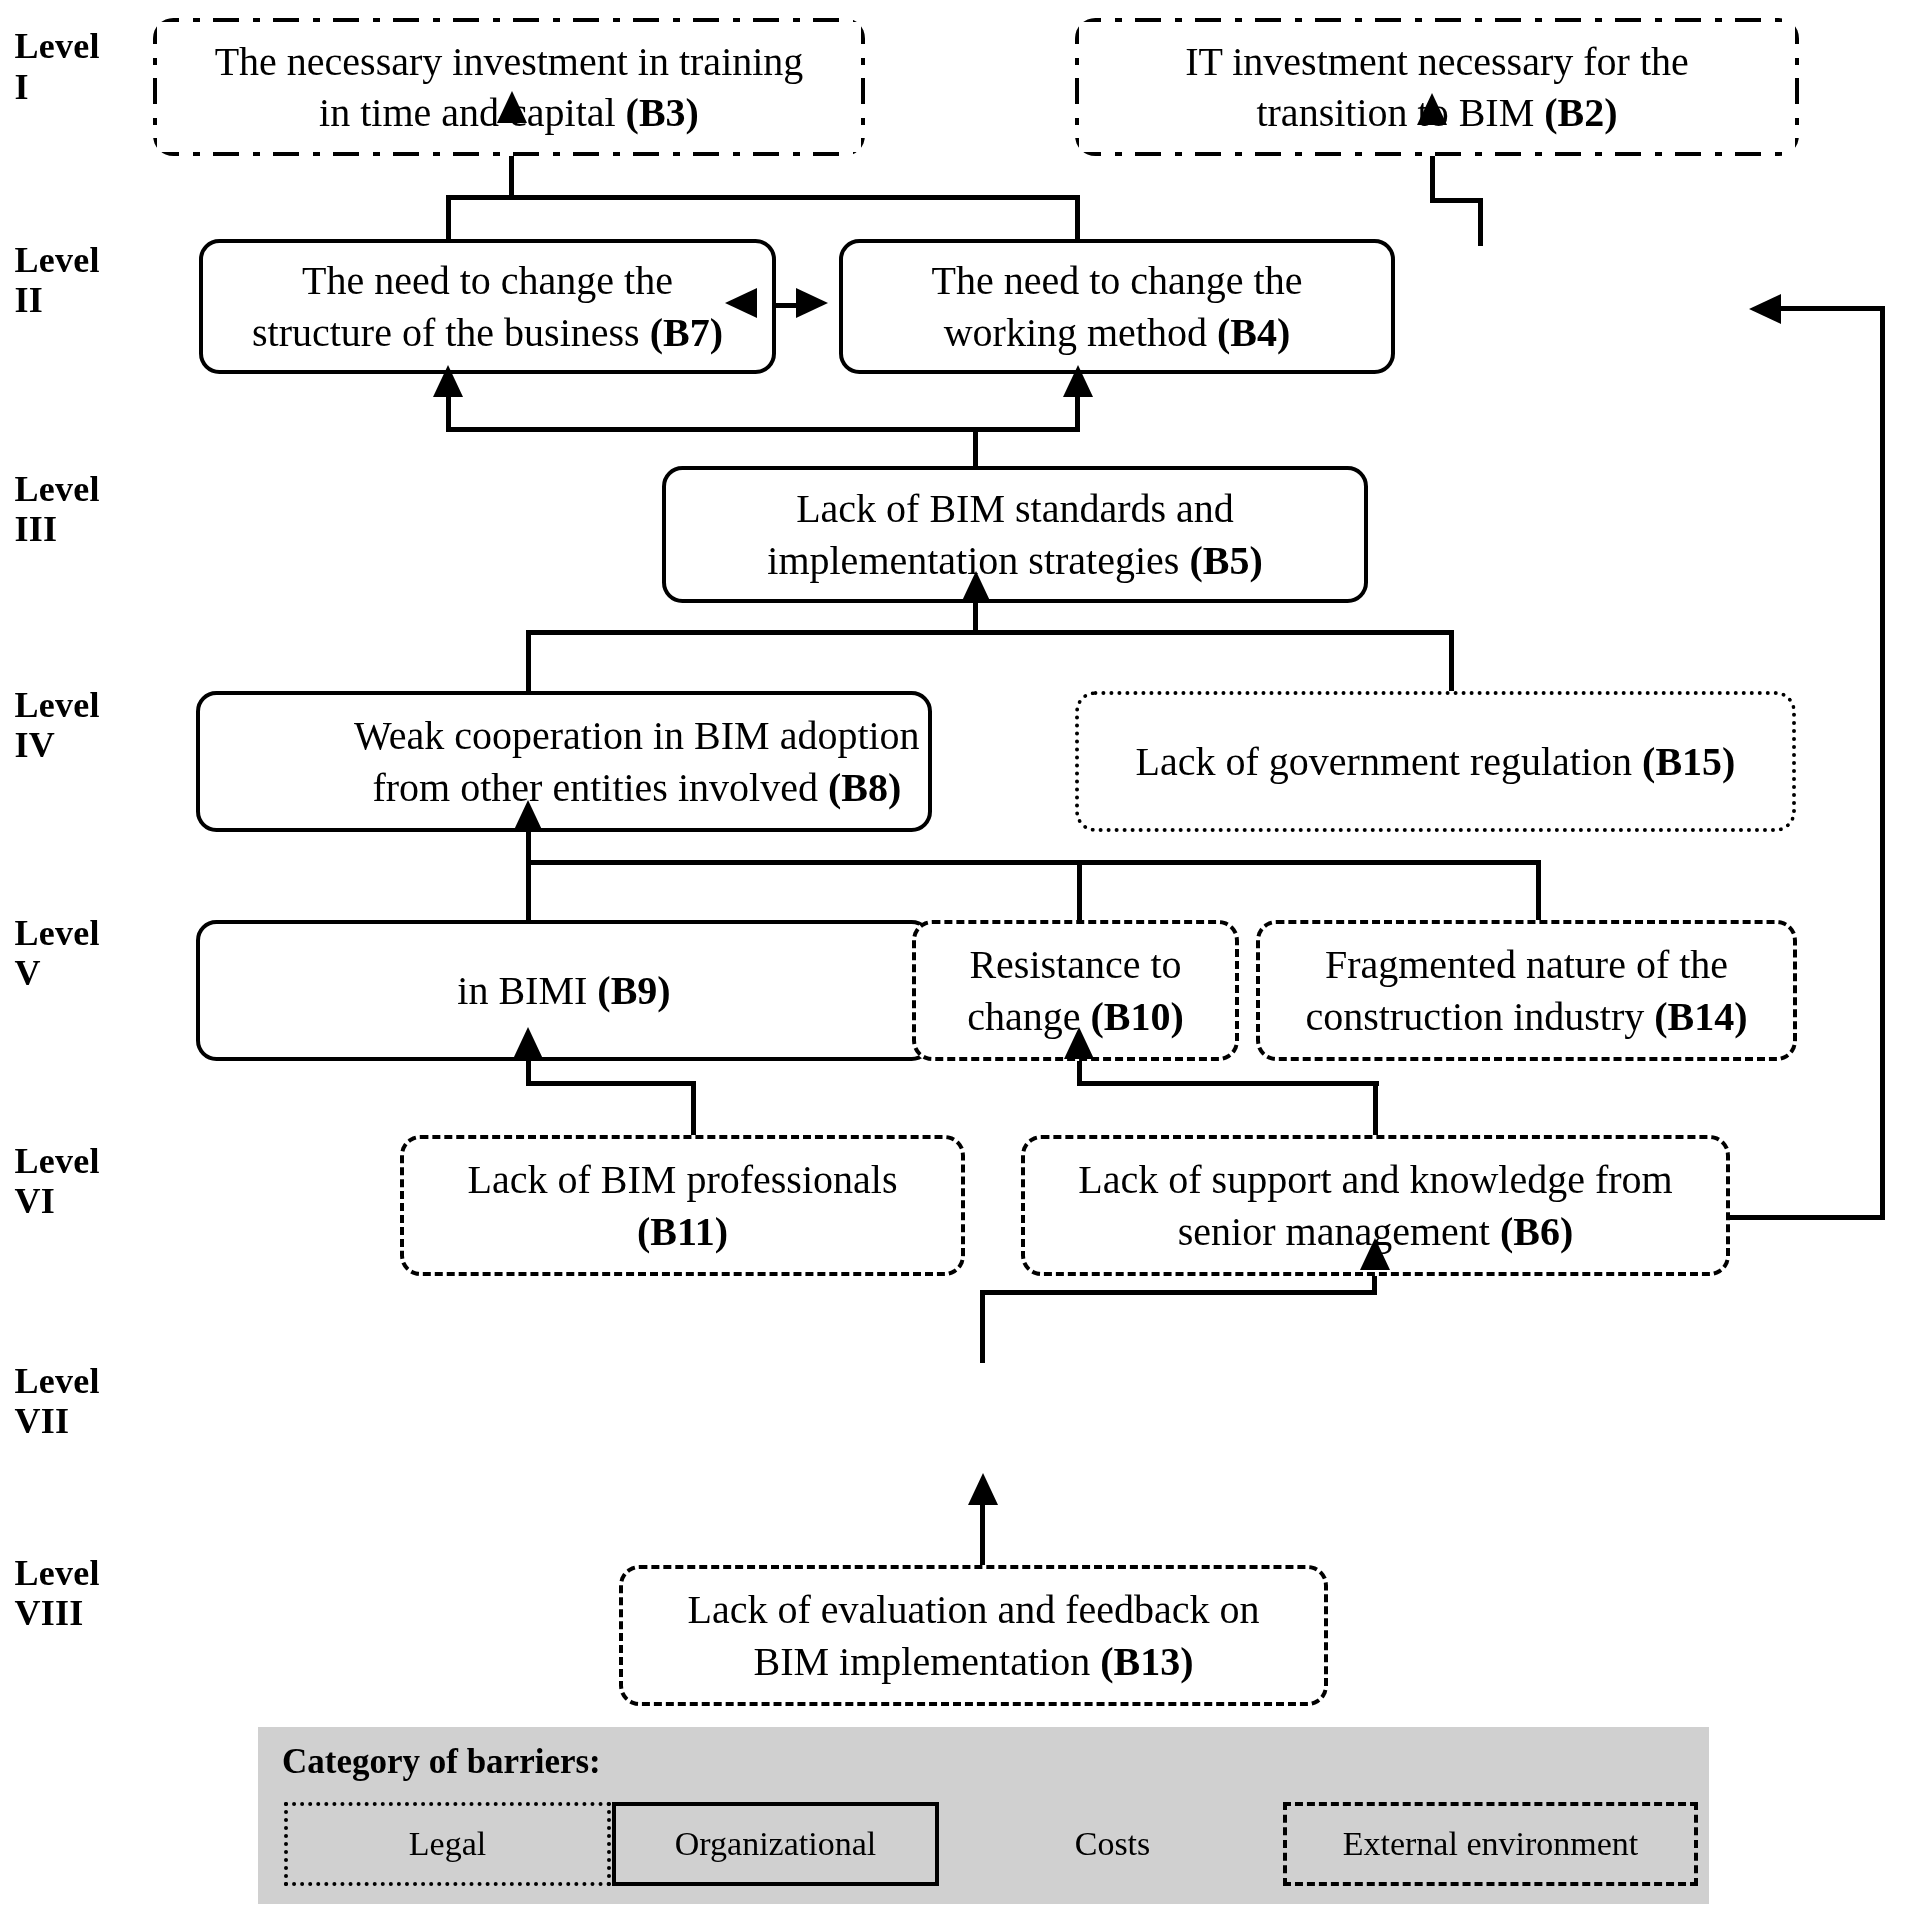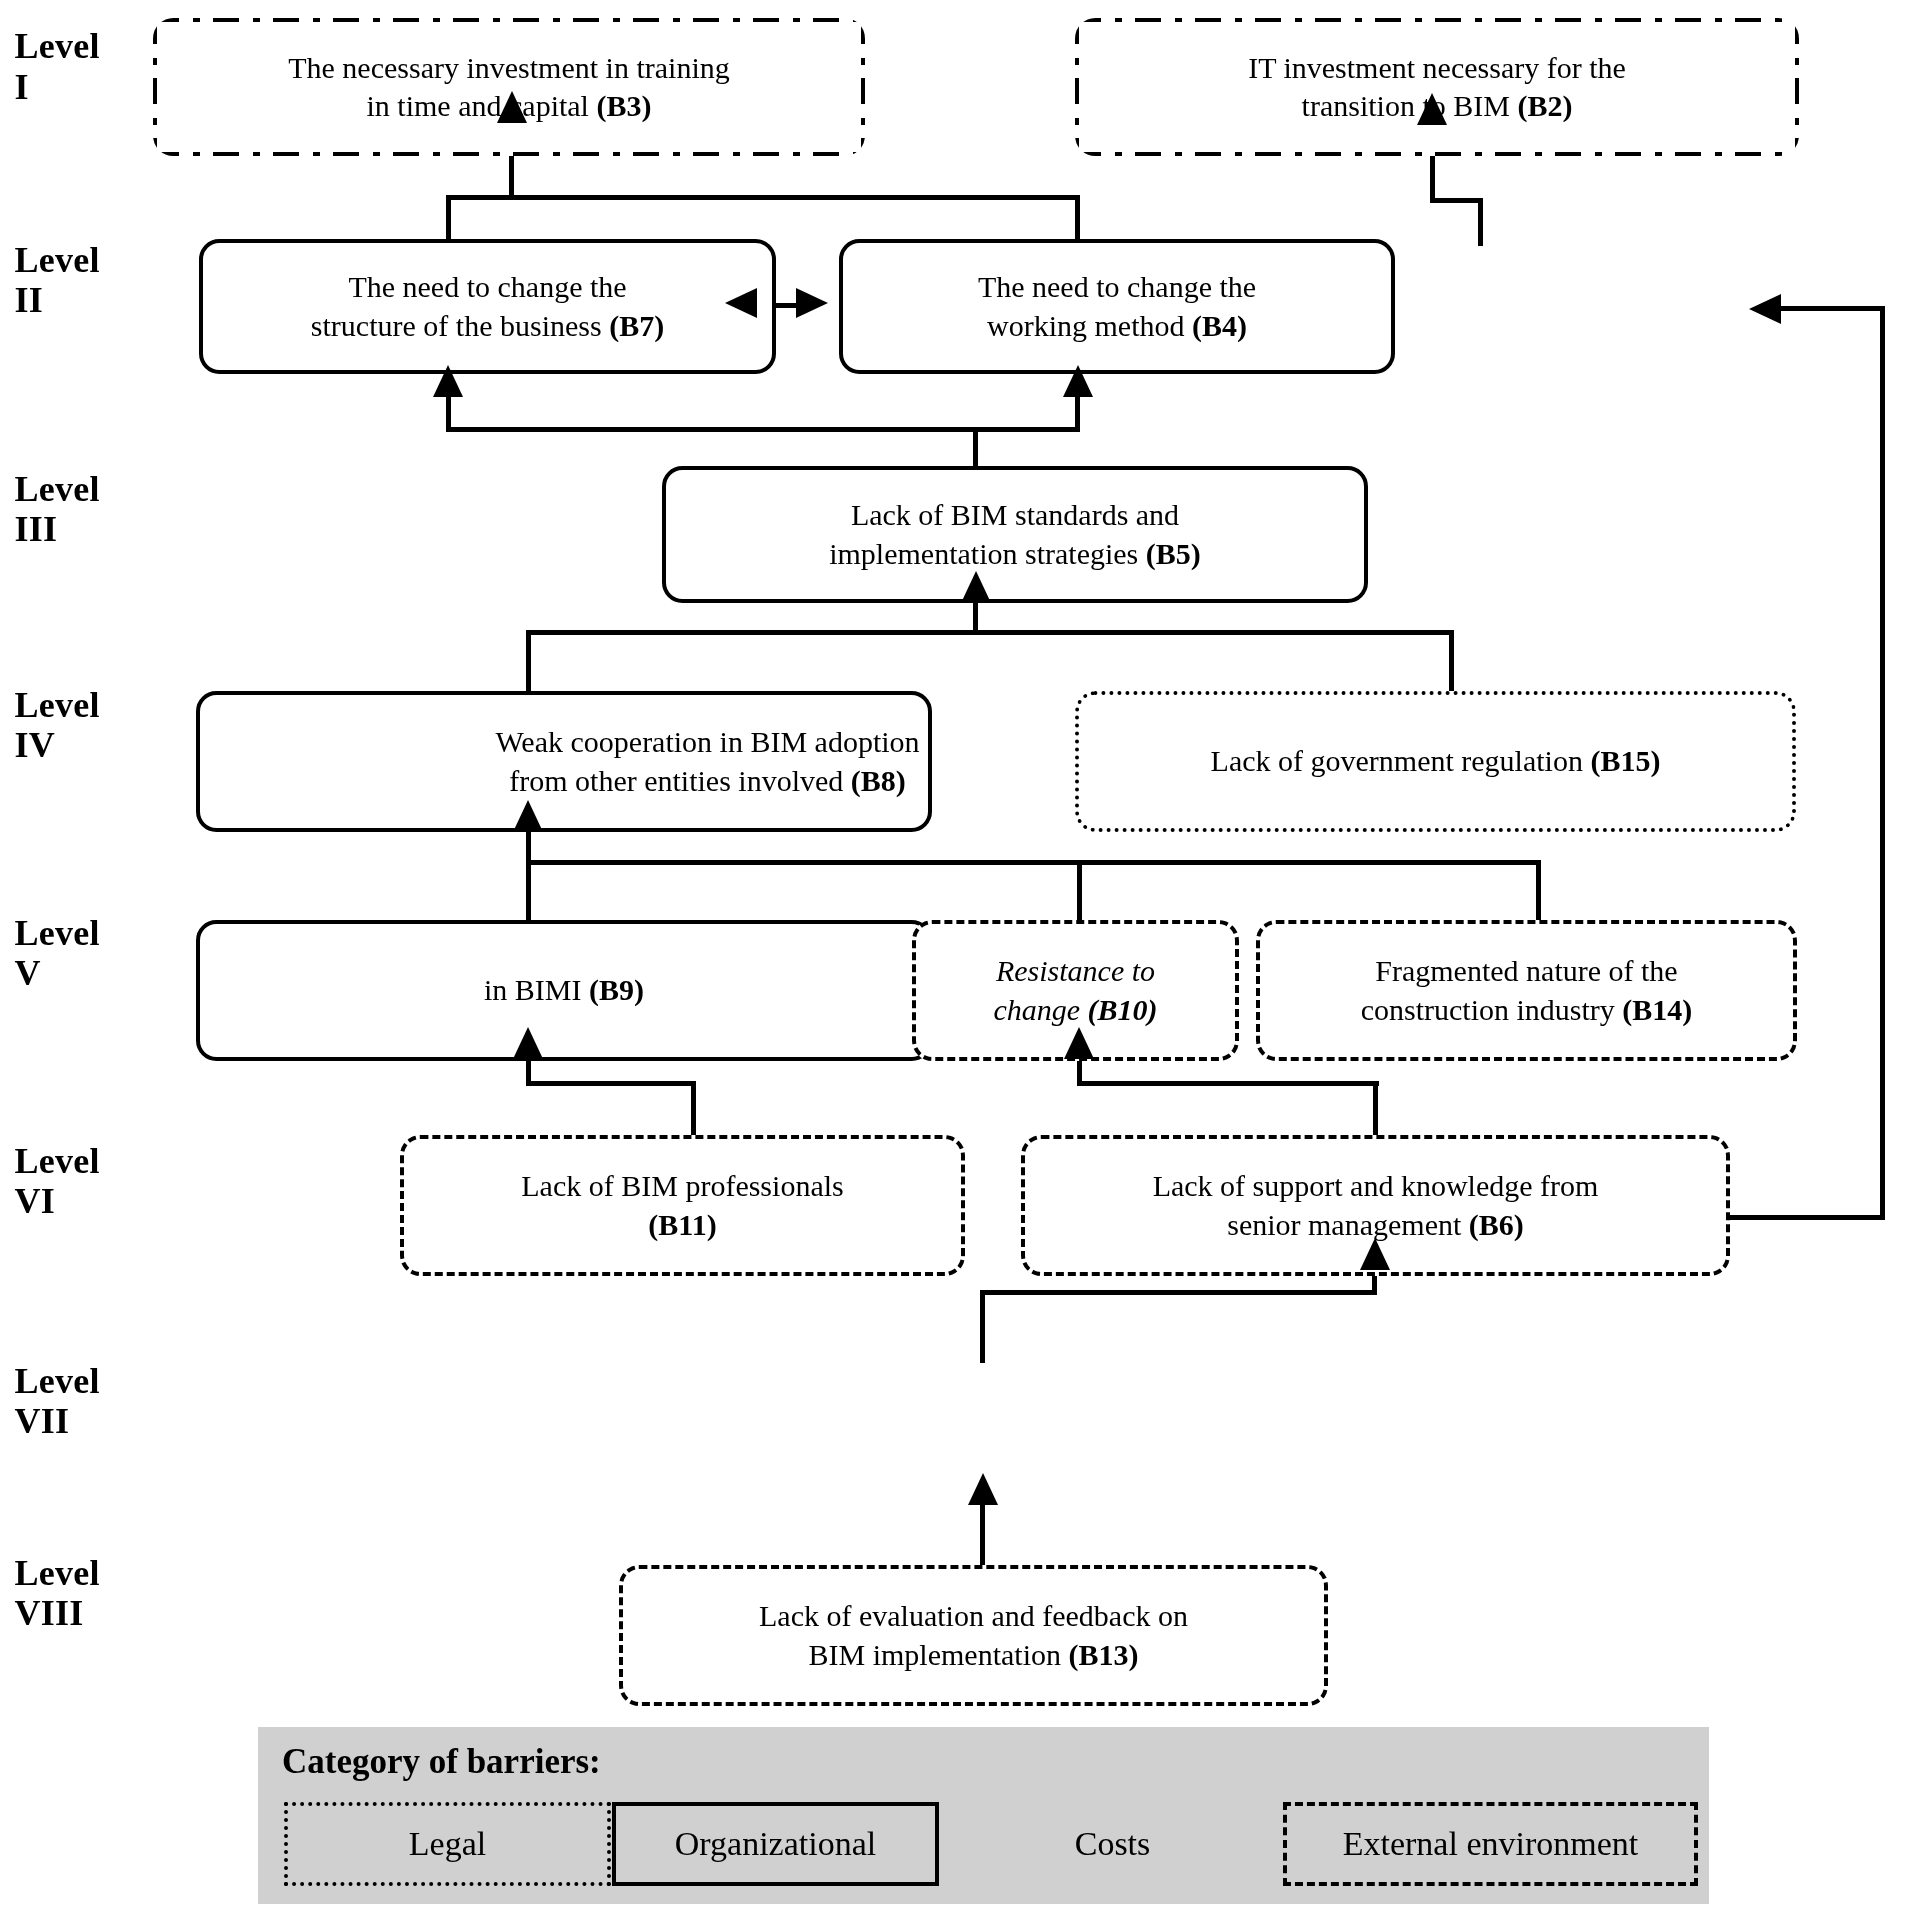--- a/index.html
+++ b/index.html
@@ -2,21 +2,21 @@
 <html style="font-size:9.6px"><head>
 <meta charset="utf-8">
 <style>
   html,body{margin:0;padding:0;background:#fff;}
   body{font-family:"Liberation Serif","DejaVu Serif",serif;}
   #stage{position:relative;width:1908px;height:1926px;background:#ffffff;overflow:hidden;}
 
   .lvl{position:absolute;font-weight:bold;font-size:36px;line-height:1.12;color:#000;letter-spacing:0.3px;}
 
   .node{position:absolute;box-sizing:border-box;display:flex;align-items:center;justify-content:center;text-align:center;
-        background:#fff;color:#000;font-size:30px;line-height:1.28;padding:3.6px 8.4px;border-radius:20.4px;z-index:6;}
+        background:#fff;color:#000;font-size:40px;line-height:1.28;padding:3.6px 8.4px;border-radius:20.4px;z-index:6;}
   .node span.t{display:block;}
   .node b{font-weight:bold;}
 
   
   .cat-org{border:4.2px solid #000;margin-left:40px;}
   .cat-ext{border:4.8px dashed #000;}
   .cat-legal{border:4.2px dotted #000;}
 
   
   .dashdot{border:none;background-color:#fff;border-radius:20.4px;
@@ -192,21 +192,21 @@
       <span class="t">Lack of government regulation  <b>(B15)</b></span>
     </div>
   </div>
 
   <div class="node cat-org" style="left:156px;top:920px;width:736px;height:141px;">
     <div>
       <span class="t">in BIMI <b>(B9)</b></span>
     </div>
   </div>
 
-  <div class="node cat-ext" style="left:912px;top:920px;width:327px;height:141px;font-style:italic;">
+  <div class="node cat-ext" style="left:912px;top:920px;width:327px;height:141px;">
     <div>
       <span class="t">Resistance to</span>
       <span class="t">change <b>(B10)</b></span>
     </div>
   </div>
 
   <div class="node cat-ext" style="left:1256px;top:920px;width:541px;height:141px;">
     <div>
       <span class="t">Fragmented nature of the</span>
       <span class="t">construction industry <b>(B14)</b></span>

